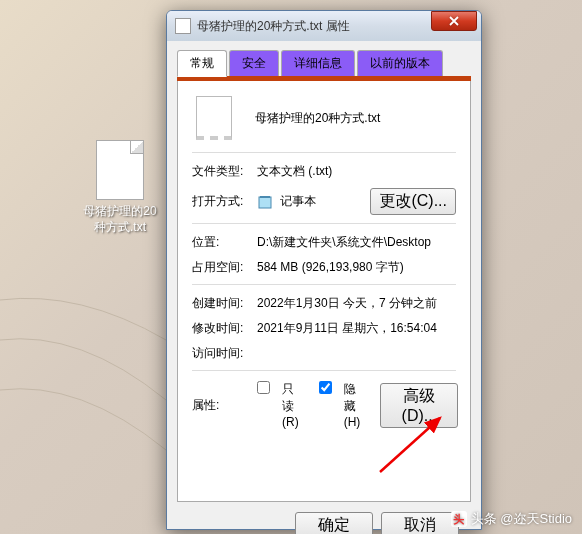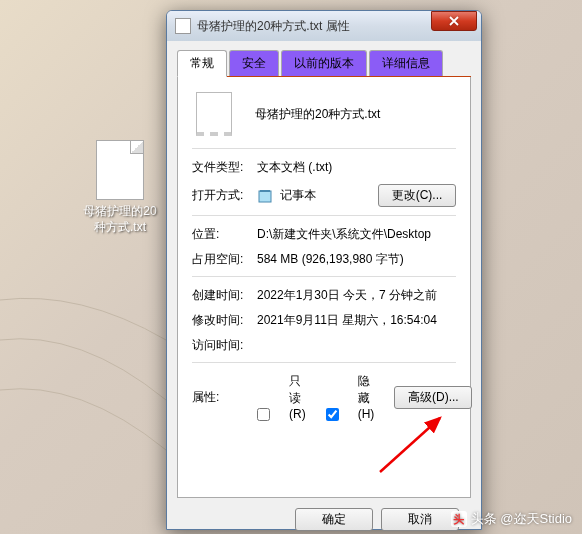--- a/index.html
+++ b/index.html
@@ -85,21 +85,21 @@
       justify-content: center;
       margin-top: -10px;
       cursor: pointer;
     }
     .close-btn svg { filter: drop-shadow(0 0 1px rgba(0,0,0,0.3)); }
     .content {
       padding: 8px 10px;
     }
     .tabs {
       display: flex;
-      border-bottom: 1px solid #c2410c;
+      border-bottom: 5px solid #c2410c;
       position: relative;
       top: 1px;
     }
     .tab {
       padding: 4px 12px;
       border: 1px solid #aaa;
       border-bottom: none;
       background: #8b5cf6;
       margin-right: 2px;
       border-radius: 3px 3px 0 0;
@@ -160,34 +160,34 @@
     }
     .open-with svg {
       margin-right: 4px;
       vertical-align: middle;
     }
     .btn {
       background: linear-gradient(to bottom, #f8f8f8, #e4e4e4);
       border: 1px solid #888;
       border-radius: 3px;
       padding: 2px 8px;
-      font-size: 12px;
+      font-size: 16px;
       font-family: inherit;
       cursor: pointer;
       min-width: 78px;
     }
     .attr-row {
       display: flex;
       align-items: center;
     }
     .attr-row .lab { width: 65px; flex-shrink:0; }
     .chk-group {
       display: flex;
-      align-items: flex-end;
-      gap: 19px;
+      align-items: flex-start;
+      gap: 12px;
       margin-right: 20px;
       font-size: 12px;
     }
     .chk-group input { width:13px; height:13px; }
     .bottom-buttons {
       display: flex;
       justify-content: flex-end;
       gap: 8px;
       padding: 10px 12px 0 0;
     }
@@ -245,22 +245,22 @@
     <div class="close-btn">
       <svg width="12" height="10" viewBox="0 0 12 10">
           <path d="M2,1 L10,9 M10,1 L2,9" stroke="#fff" stroke-width="1.8"></path>
         </svg>
     </div>
   </div>
   <div class="content">
     <div class="tabs">
       <div class="tab active">常规</div>
       <div class="tab">安全</div>
+      <div class="tab">详细信息</div>
       <div class="tab">以前的版本</div>
-      <div class="tab">详细信息</div>
     </div>
     <div class="panel">
       <div class="filename-row">
         <div class="big-icon"></div>
         <input class="filename-input" value="母猪护理的20种方式.txt" style="">
       </div>
       <hr class="sep">
       <div class="hrow">
         <span class="lab">文件类型:</span>
         <span class="val">文本文档 (.txt)</span>

